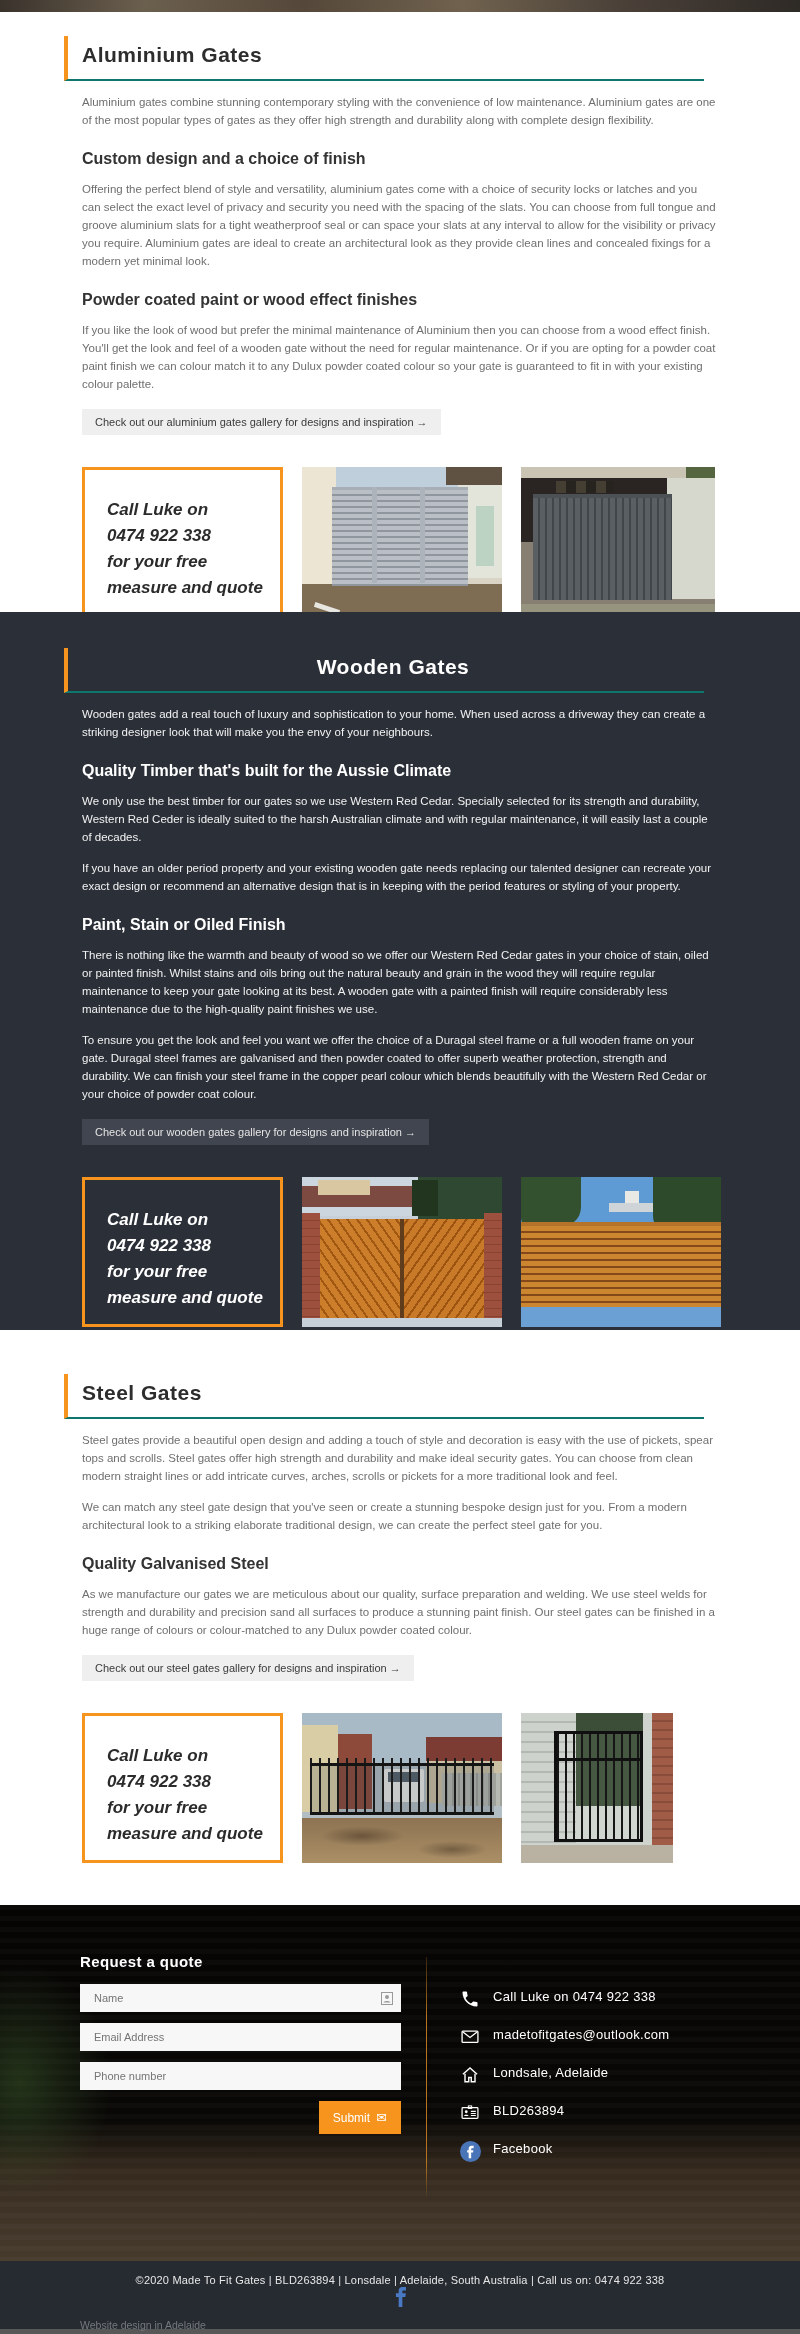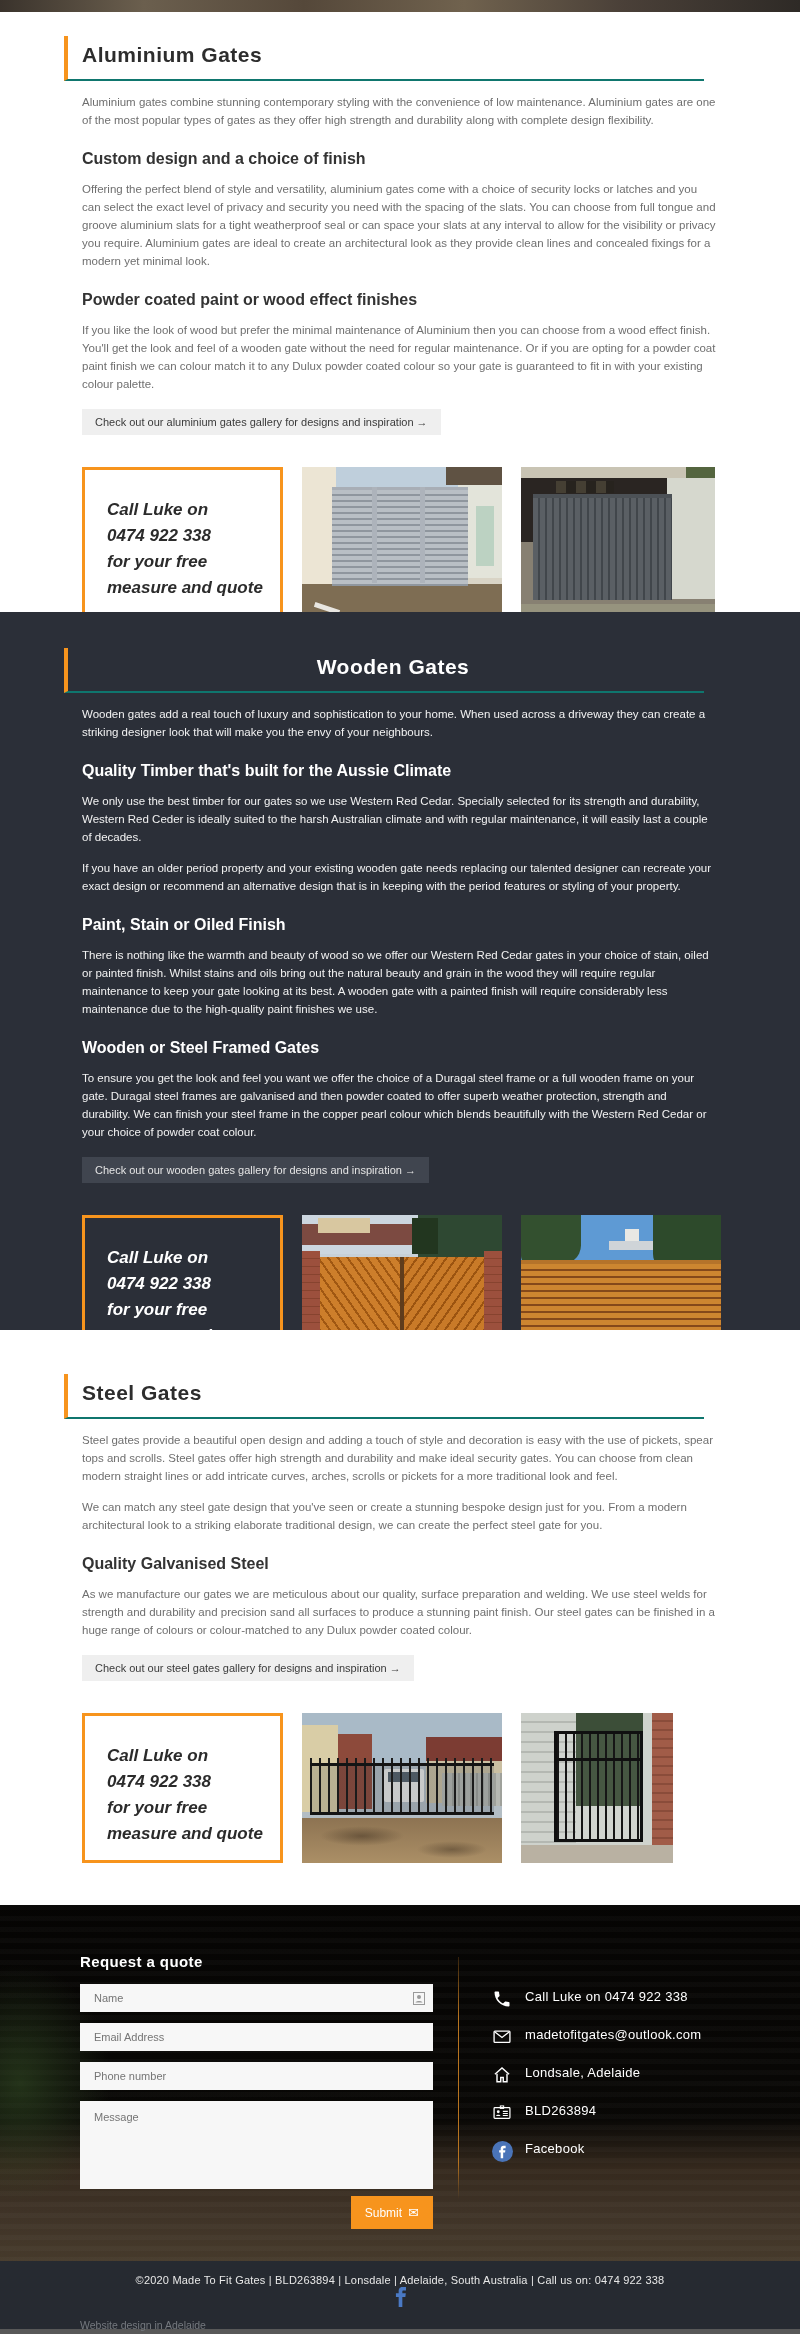--- a/index.html
+++ b/index.html
@@ -83,21 +83,21 @@
   .ps2 .gt{left:22%;top:12%;width:58%;height:74%;box-sizing:border-box;border:3px solid #101010;background:repeating-linear-gradient(90deg,#161616 0 2px,rgba(255,255,255,.05) 2px 8px);}
   .ps2 .rl{left:22%;top:30%;width:58%;height:3px;background:#101010;}
   .ps2 .pt{left:0;bottom:0;width:100%;height:12%;background:#b9b1a2;}
   
   .footer{box-sizing:border-box;height:356px;padding:48px 80px 0;display:flex;overflow:hidden;
     background-color:#15120e;
     background-image:
       radial-gradient(130px 170px at 20px 50%,rgba(56,84,40,.55),transparent 70%),
       repeating-linear-gradient(180deg,rgba(255,255,255,.025) 0 5px,transparent 5px 11px),
       linear-gradient(180deg,rgba(5,4,3,.97) 0%,rgba(8,7,5,.94) 60%,rgba(54,42,30,.96) 74%,#3f3327 86%,#463a2b 100%);}
-  .quote-col{width:353px;flex:none;}
+  .quote-col{width:321px;flex:none;}
   .quote-col h4{margin:0 0 14px;font-size:15px;color:#fff;font-weight:bold;letter-spacing:.4px;}
   .input-wrap{position:relative;margin-bottom:11px;}
   .q-input{box-sizing:border-box;width:100%;height:28px;border:none;background:#f7f7f7;font-size:11px;color:#555;padding:0 24px 0 14px;font-family:inherit;}
   .q-area{box-sizing:border-box;width:100%;height:88px;border:none;background:#f7f7f7;font-size:11px;color:#555;padding:10px 14px;font-family:inherit;resize:none;margin-bottom:3px;}
   .autofill-icon{position:absolute;right:8px;top:8px;line-height:0;}
   .submit-row{text-align:right;}
   .submit-btn{background:#F7941D;color:#fff;border:none;font-size:12px;padding:9px 14px;cursor:pointer;font-family:inherit;}
   .submit-btn .env{margin-left:6px;font-size:13px;}
   .v-divider{width:1px;height:242px;background:linear-gradient(180deg,rgba(184,116,31,.25),#b8741f 25%,#b8741f 85%,rgba(184,116,31,0));margin:4px 0 0 25px;flex:none;}
   .contact-col{margin-left:33px;padding-top:36px;}
@@ -160,21 +160,20 @@
   <div class="sec-title">
     <h2>Wooden Gates</h2>
   </div>
   <div class="sec-body">
     <p>Wooden gates add a real touch of luxury and sophistication to your home.  When used across a driveway they can create a striking designer look that will make you the envy of your neighbours.</p>
     <h3>Quality Timber that's built for the Aussie Climate</h3>
     <p>We only use the best timber for our gates so we use Western Red Cedar.  Specially selected for its strength and durability, Western Red Ceder is ideally suited to the harsh Australian climate and with regular maintenance, it will easily last a couple of decades.</p>
     <p>If you have an older period property and your existing wooden gate needs replacing our talented designer can recreate your exact design or recommend an alternative design that is in keeping with the period features or styling of your property.</p>
     <h3>Paint, Stain or Oiled Finish</h3>
     <p>There is nothing like the warmth and beauty of wood so we offer our Western Red Cedar gates in your choice of stain, oiled or painted finish.  Whilst stains and oils bring out the natural beauty and grain in the wood they will require regular maintenance to keep your gate looking at its best.  A wooden gate with a painted finish will require considerably less maintenance due to the high-quality paint finishes we use.</p>
-    <h3>Wooden or Steel Framed Gates</h3>
     <p>To ensure you get the look and feel you want we offer the choice of a Duragal steel frame or a full wooden frame on your gate. Duragal steel frames are galvanised and then powder coated to offer superb weather protection, strength and durability.  We can finish your steel frame in the copper pearl colour which blends beautifully with the Western Red Cedar or your choice of powder coat colour.</p>
     <button class="gallery-btn">Check out our wooden gates gallery for designs and inspiration →</button>
     <div class="cta-row">
       <div class="call-box">
         <div>Call Luke on</div>
         <div>0474 922 338</div>
         <div>for your free</div>
         <div>measure and quote</div>
       </div>
       <div class="photo pw1">
@@ -250,21 +249,20 @@
             <circle cx="6" cy="5" r="2" fill="#9a9a9a"></circle>
             <path d="M2.5 10.5c.6-2 6.4-2 7 0z" fill="#9a9a9a"></path>
           </svg></span>
     </div>
     <div class="input-wrap">
       <input class="q-input" type="text" placeholder="Email Address" style="">
     </div>
     <div class="input-wrap">
       <input class="q-input" type="text" placeholder="Phone number" style="">
     </div>
-    <textarea class="q-area" placeholder="Message" style=""></textarea>
     <div class="submit-row">
       <button class="submit-btn"><span>Submit</span><span class="env">✉</span></button>
     </div>
   </div>
   <div class="v-divider"></div>
   <div class="contact-col">
     <div class="c-row">
       <span class="c-icon"><svg width="20" height="20" viewBox="0 0 24 24">
             <path d="M6.62 10.79c1.44 2.83 3.76 5.14 6.59 6.59l2.2-2.21c.27-.27.67-.36 1.02-.24 1.12.37 2.33.57 3.57.57.55 0 1 .45 1 1V20c0 .55-.45 1-1 1-9.39 0-17-7.61-17-17 0-.55.45-1 1-1h3.5c.55 0 1 .45 1 1 0 1.25.2 2.45.57 3.57.11.35.03.74-.25 1.02l-2.2 2.2z" fill="#fff"></path>
           </svg></span>

